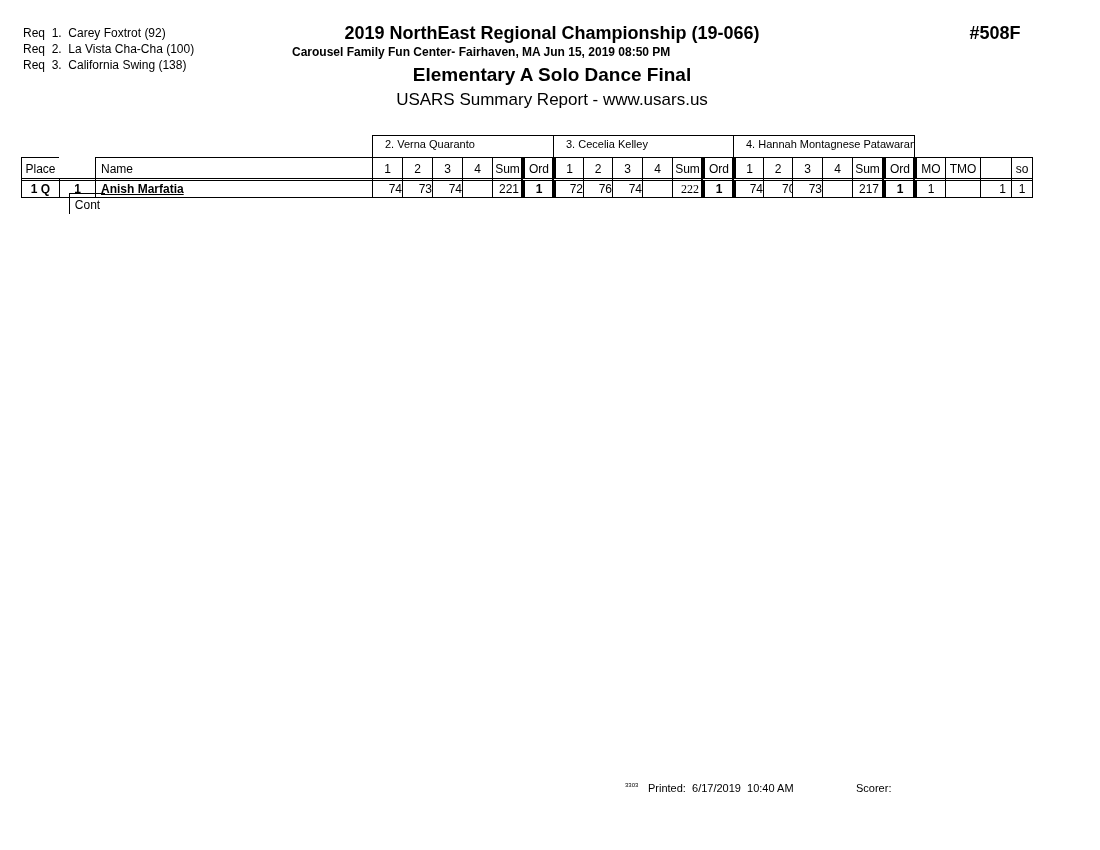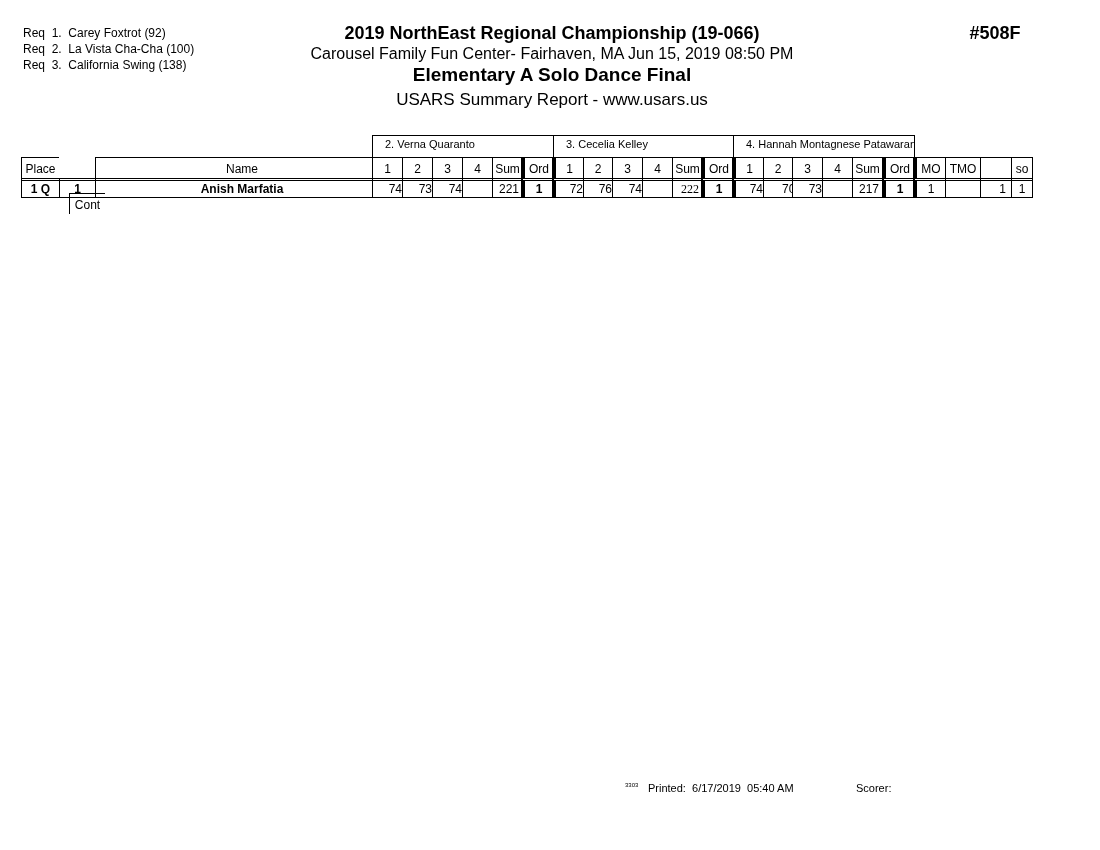--- a/index.html
+++ b/index.html
@@ -1,33 +1,33 @@
 <!DOCTYPE html>
 <html><head>
 <meta charset="utf-8">
 <style>
   html, body { margin: 0; padding: 0; background: #ffffff; }
   body { width: 1100px; height: 850px; position: relative; overflow: hidden;
          font-family: "Liberation Sans", sans-serif; color: #000; }
   .abs { position: absolute; }
   .req { left: 23px; font-size: 12px; line-height: 16px; white-space: pre; }
   .title { top: 23px; left: 292px; width: 520px; text-align: center; font-size: 18px; font-weight: bold; }
-  .subtitle { top: 45px; left: 292px; width: 520px; text-align: center; font-size: 16px; }
+  .subtitle { top: 45px; left: 292px; width: 520px; text-align: left; font-size: 12px; font-weight: bold; }
   .event { top: 64px; left: 292px; width: 520px; text-align: center; font-size: 19px; font-weight: bold; }
   .report { top: 90px; left: 292px; width: 520px; text-align: center; font-size: 17px; }
   .code { top: 23px; left: 940px; width: 110px; text-align: center; font-size: 18px; font-weight: bold; }
 
   .cell { position: absolute; box-sizing: border-box; font-size: 12px; overflow: hidden; white-space: nowrap; }
   .jh { top: 135px; height: 22px; border: 1px solid #000; border-bottom: none; padding-left: 12px; line-height: 16px; font-size: 11px; }
   .hr { top: 157px; height: 21px; border-top: 1px solid #000; border-left: 1px solid #000; line-height: 22px; text-align: center; }
   .dr { top: 178px; height: 20px; border-top: 3px double #000; border-left: 1px solid #000; border-bottom: 1px solid #000; line-height: 17px; text-align: center; }
   .thick { border-left: 4px solid #000 !important; }
   .right-end { border-right: 1px solid #000; }
   .bold { font-weight: bold; }
-  .left { text-align: center; padding-left: 16px; }
+  .left { text-align: left; padding-left: 5px; }
   .num-r { text-align: right; padding-right: 3px; }
   .num-l { text-align: right; padding-left: 3px; }
 
   .footer-small { top: 782px; left: 625px; font-size: 6px; }
   .printed { top: 782px; left: 648px; font-size: 11px; white-space: pre; }
   .scorer { top: 782px; left: 856px; font-size: 11px; }
 </style>
 </head>
 <body>
 
@@ -75,21 +75,21 @@
 
     <div class="cell hr thick" style="left:913px;width:32px;">MO</div>
     <div class="cell hr" style="left:945px;width:35px;">TMO</div>
     <div class="cell hr" style="left:980px;width:31px;padding-left:32px;">Rule</div>
     <div class="cell hr right-end" style="left:1011px;width:22px;">so</div>
   </div>
 
   <div>
     <div class="cell dr bold" style="left:21px;width:38px;">1 Q</div>
     <div class="cell dr bold" style="left:59px;width:36px;">1</div>
-    <div class="cell dr bold left" style="left:95px;width:277px;">Anish Marfatia</div>
+    <div class="cell dr bold left" style="left:95px;width:277px;text-decoration:underline;">Anish Marfatia</div>
 
     <div class="cell dr num-l" style="left:372px;width:30px;">74</div>
     <div class="cell dr num-l" style="left:402px;width:30px;">73</div>
     <div class="cell dr num-l" style="left:432px;width:30px;">74</div>
     <div class="cell dr num-l" style="left:462px;width:30px;"></div>
     <div class="cell dr num-r" style="left:492px;width:30px;">221</div>
     <div class="cell dr thick bold" style="left:521px;width:32px;">1</div>
 
     <div class="cell dr thick num-l" style="left:552px;width:31px;">72</div>
     <div class="cell dr num-l" style="left:583px;width:29px;">76</div>
@@ -106,14 +106,14 @@
     <div class="cell dr thick bold" style="left:882px;width:32px;">1</div>
 
     <div class="cell dr thick" style="left:913px;width:32px;">1</div>
     <div class="cell dr" style="left:945px;width:35px;"></div>
     <div class="cell dr num-r" style="left:980px;width:31px;padding-right:5px;">1</div>
     <div class="cell dr right-end" style="left:1011px;width:22px;">1</div>
   </div>
 </div>
 
 <div class="abs footer-small">3303</div>
-<div class="abs printed">Printed:  6/17/2019  05:40 AM</div>
+<div class="abs printed">Printed:  6/17/2019  10:40 AM</div>
 <div class="abs scorer">Scorer:</div>
 
 </body></html>

